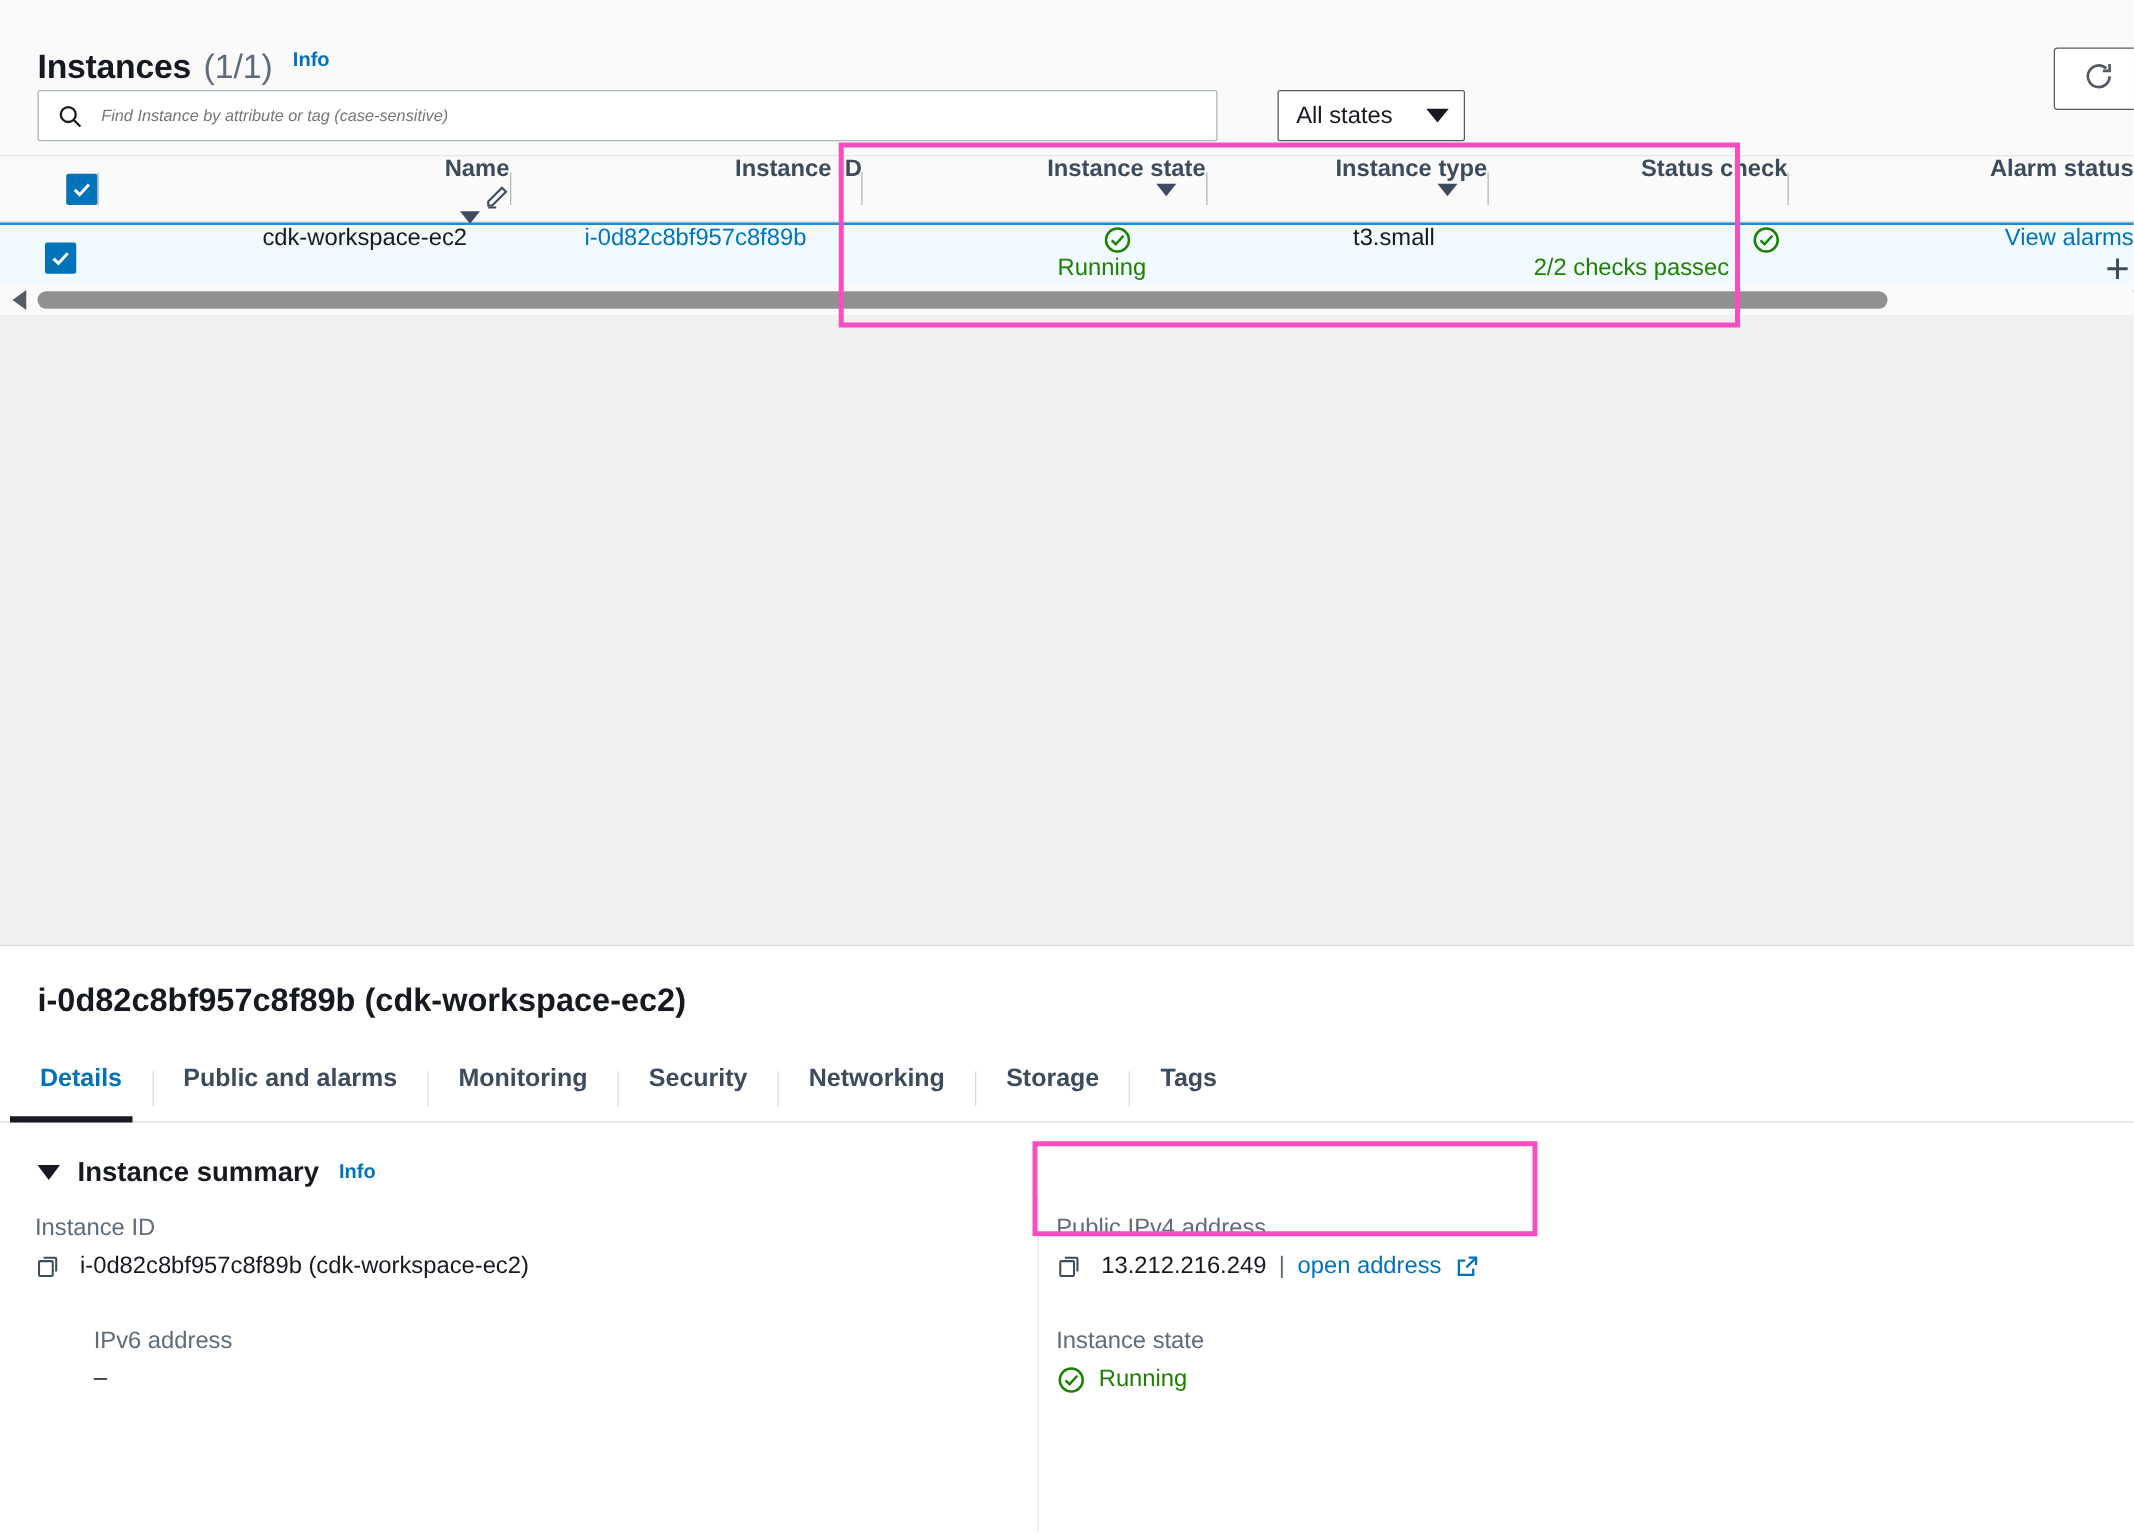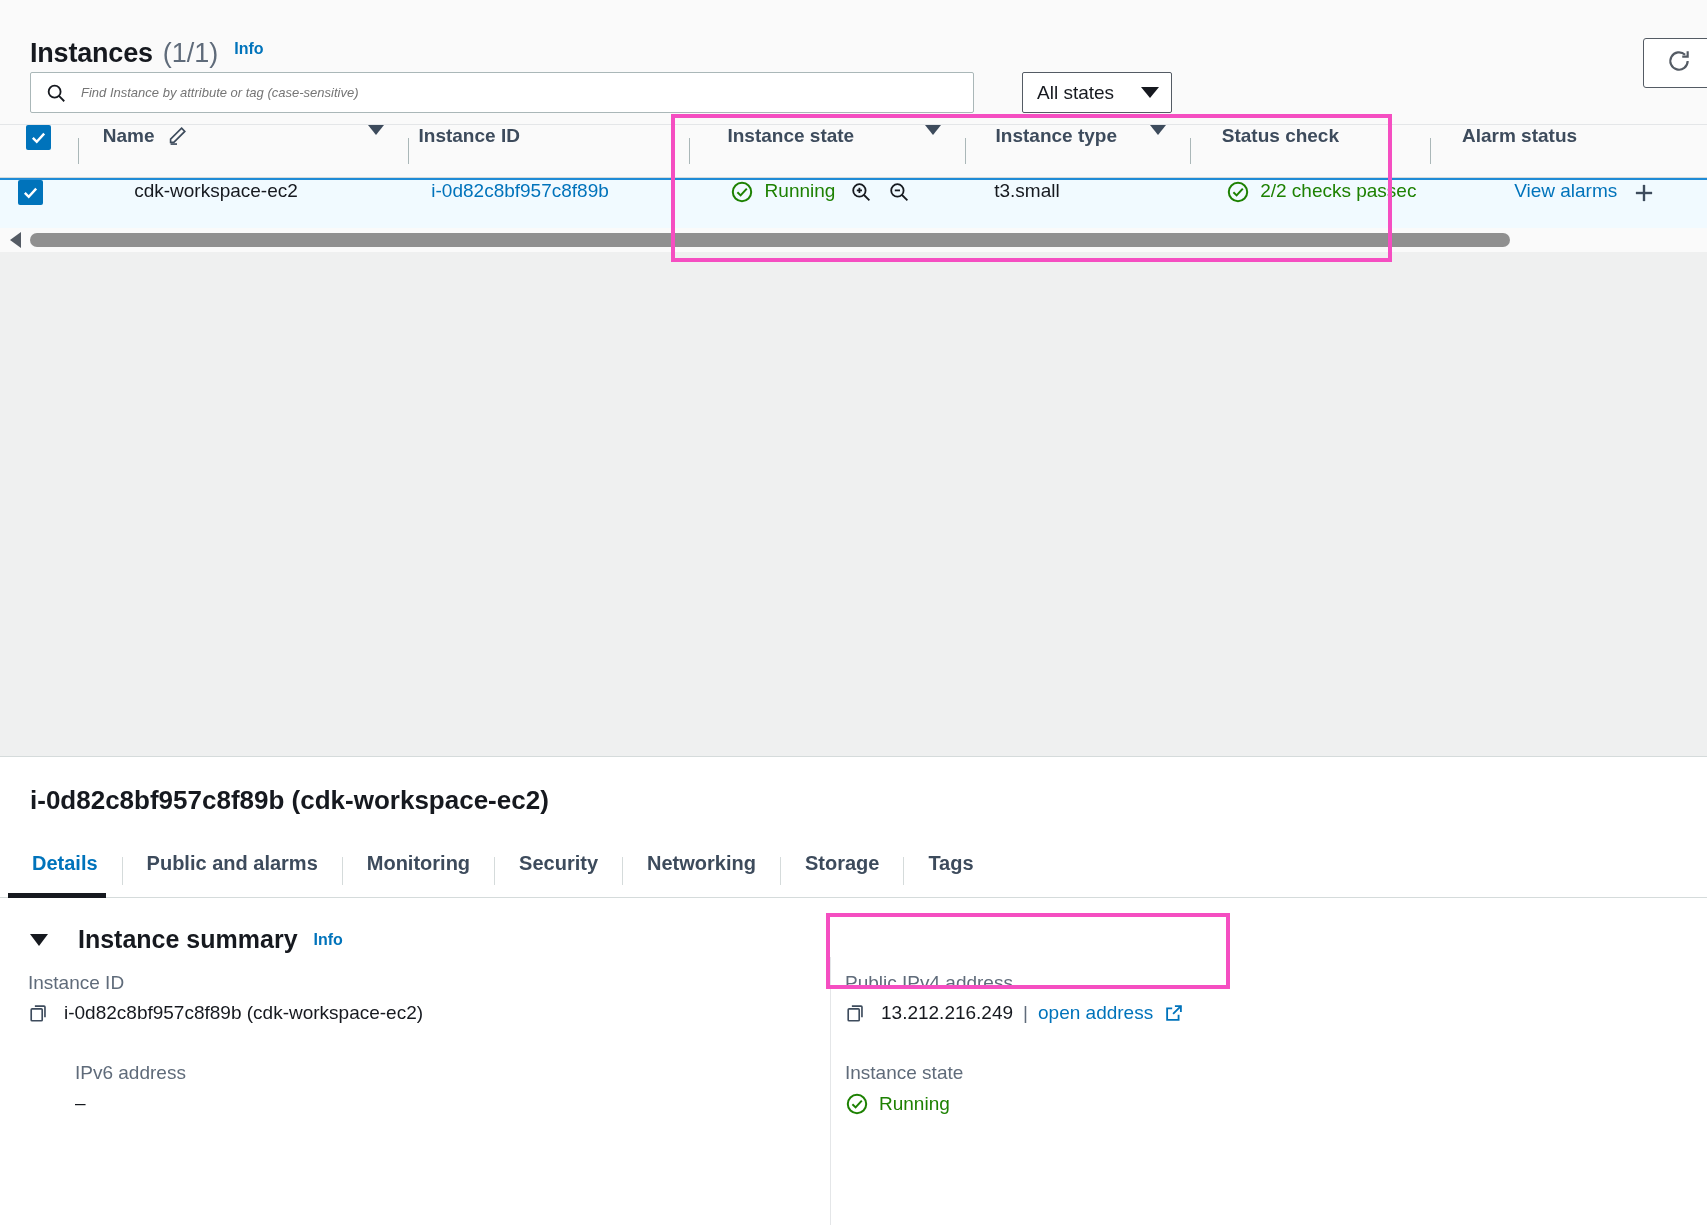--- a/index.html
+++ b/index.html
@@ -75,21 +75,21 @@
   .grid-head {
     display: flex; height: 52px; align-items: center;
     border-top: 1px solid #e4e6e8; border-bottom: 1px solid #d5dbdb;
     background: #fafafa;
   }
   .grid-row {
     display: flex; height: 52px; align-items: center;
     background: #f1faff;
     border-top: 2px solid #1f8bd6; border-bottom: 2px solid #1f8bd6; gap: 48px;
   }
-  .cell { display: flex; align-items: flex-start; box-sizing: border-box; height: 100%; }
+  .cell { display: flex; align-items: flex-end; box-sizing: border-box; height: 100%; flex-direction: column; }
   .c-check { width: 78px; justify-content: center; }
   .c-name  { width: 330px; padding-left: 24px; }
   .c-iid   { width: 282px; padding-left: 10px; }
   .c-state { width: 275px; padding-left: 37px; }
   .c-type  { width: 225px; padding-left: 30px; }
   .c-check2{ width: 240px; padding-left: 31px; }
   .c-alarm { width: 277px; padding-left: 31px; }
 
   .vdiv {
     width: 1px; height: 26px; background: #aab7b8; align-self: center;
@@ -170,21 +170,21 @@
 
   .section-head {
     position: absolute; left: 30px; top: 168px;
     display: flex; align-items: center;
   }
   .tri-down {
     width: 0; height: 0; margin-right: 14px;
     border-left: 9px solid transparent; border-right: 9px solid transparent;
     border-top: 12px solid #16191f; cursor: pointer;
   }
-  .section-title { font-size: 25px; font-weight: bold; color: #16191f; margin-left: 16px; }
+  .section-title { font-size: 22px; font-weight: bold; color: #16191f; }
   .section-info { font-size: 16px; font-weight: bold; color: #0073bb; margin-left: 16px; cursor: pointer; }
 
   .col-sep {
     position: absolute; left: 830px; top: 200px; width: 1px; height: 268px;
     background: #e4e6e8;
   }
 
   .field { position: absolute; }
   .field-label { font-size: 19px; color: #5f6b7a; margin-bottom: 8px; white-space: nowrap; }
   .field-value { font-size: 19px; color: #16191f; display: flex; align-items: center; white-space: nowrap; }

